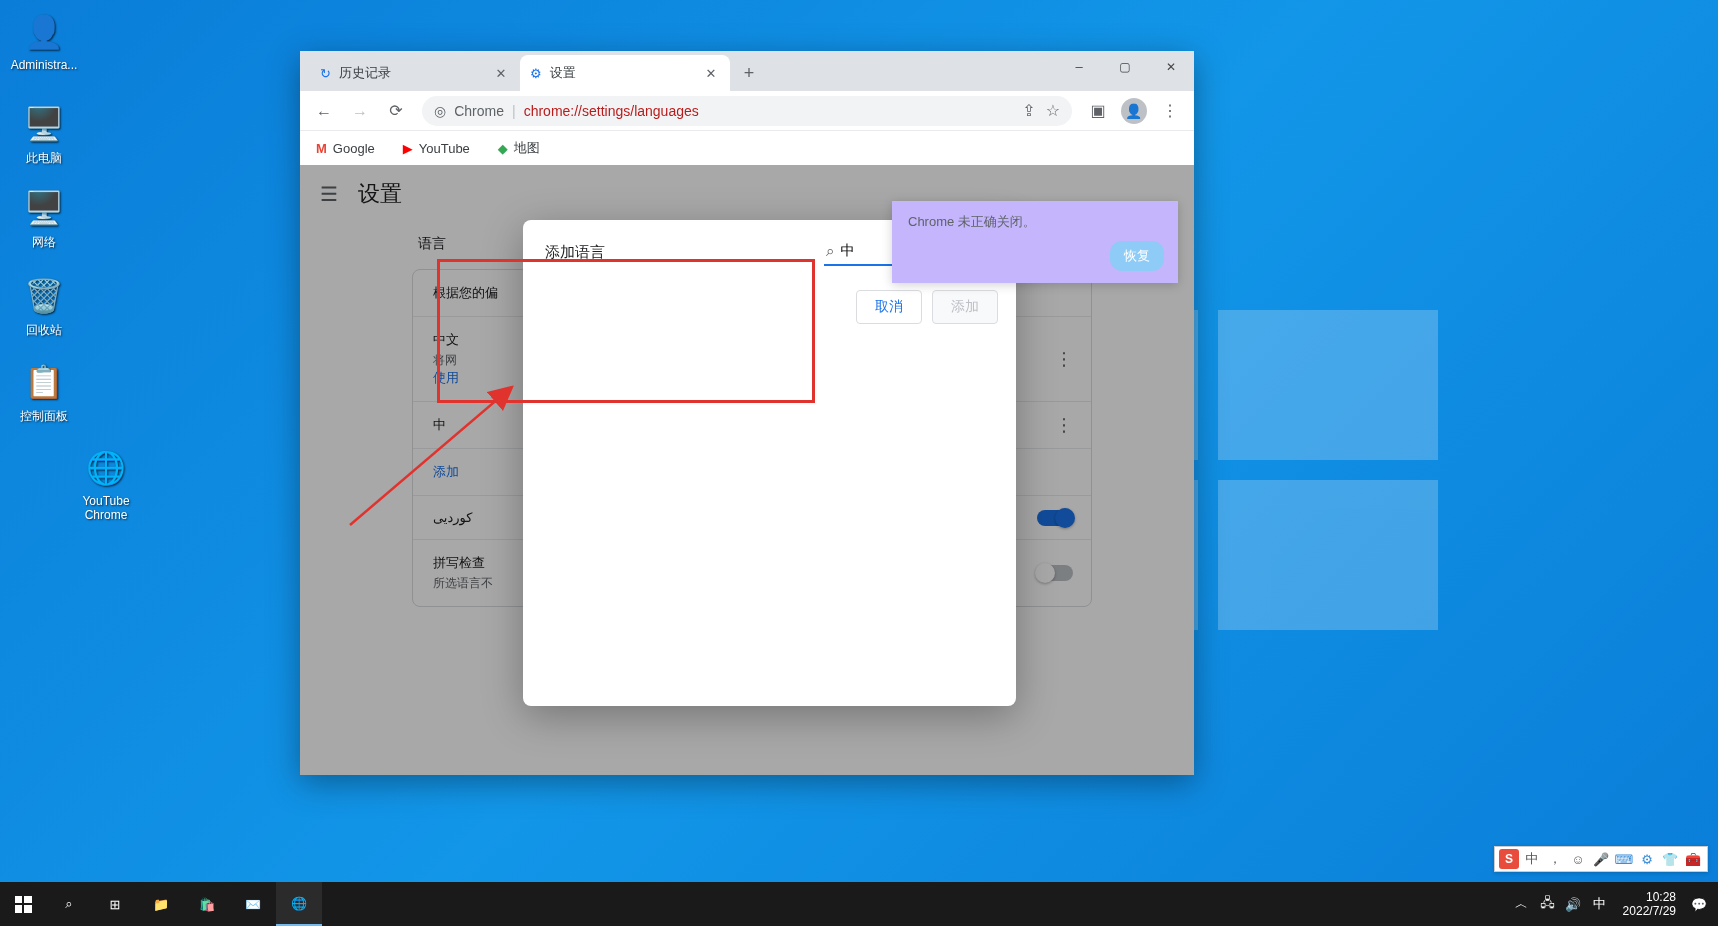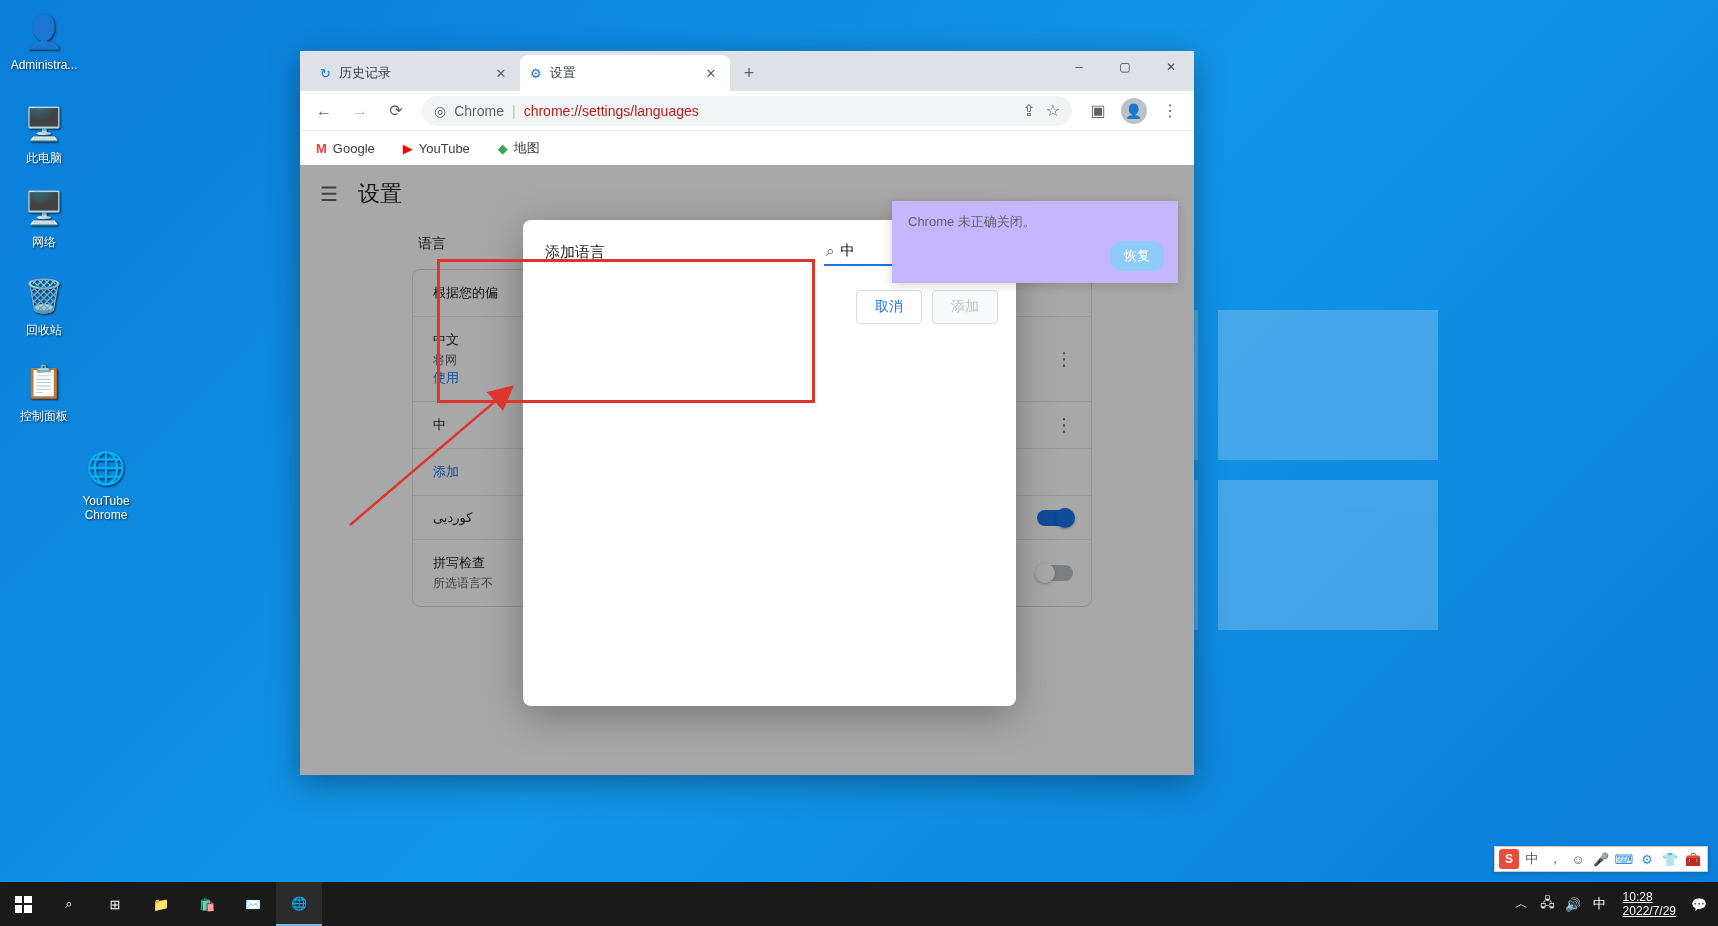--- a/index.html
+++ b/index.html
@@ -12,21 +12,21 @@
   .win-logo-bg .q2 { width: 220px; height: 150px; left: 240px; top: 0; }
   .win-logo-bg .q3 { width: 220px; height: 150px; left: 0; top: 170px; }
   .win-logo-bg .q4 { width: 220px; height: 150px; left: 240px; top: 170px; }
 
   
   .taskbar { position: absolute; bottom: 0; left: 0; right: 0; height: 44px; background: #1a1a1a; display: flex; align-items: center; color: #fff; font-size: 13px; }
   .taskbar .tb-item { width: 46px; height: 44px; display: flex; align-items: center; justify-content: center; cursor: pointer; }
   .taskbar .tb-item.active { border-bottom: 2px solid #76b9ed; background: rgba(255,255,255,0.08); }
   .taskbar .tray { margin-left: auto; display: flex; align-items: center; height: 100%; padding-right: 8px; gap: 4px; }
   .tray-icon { width: 22px; height: 44px; display: flex; align-items: center; justify-content: center; cursor: pointer; font-size: 13px; }
-  .tray-time { font-size: 12px; line-height: 1.2; padding: 0 8px; cursor: pointer; text-decoration: underline; }
+  .tray-time { text-align: right; font-size: 12px; line-height: 1.2; padding: 0 8px; cursor: pointer; }
   .win-start-grid { width: 17px; height: 17px; display: grid; grid-template: 1fr 1fr / 1fr 1fr; gap: 1.5px; }
   .win-start-grid span { background: #fff; }
 
   
   .desk-icon { position: absolute; width: 80px; text-align: center; color: #fff; font-size: 12px; cursor: pointer; text-shadow: 1px 1px 2px rgba(0,0,0,0.7); }
   .desk-icon .icon-img { width: 44px; height: 44px; margin: 0 auto 4px; display: flex; align-items: center; justify-content: center; font-size: 32px; }
 
   
   .chrome { position: absolute; left: 300px; top: 51px; width: 894px; height: 724px; background: #fff; box-shadow: 0 8px 30px rgba(0,0,0,0.35); display: flex; flex-direction: column; }
   .tabstrip { height: 40px; background: #dee1e6; display: flex; align-items: flex-end; padding-left: 10px; }

